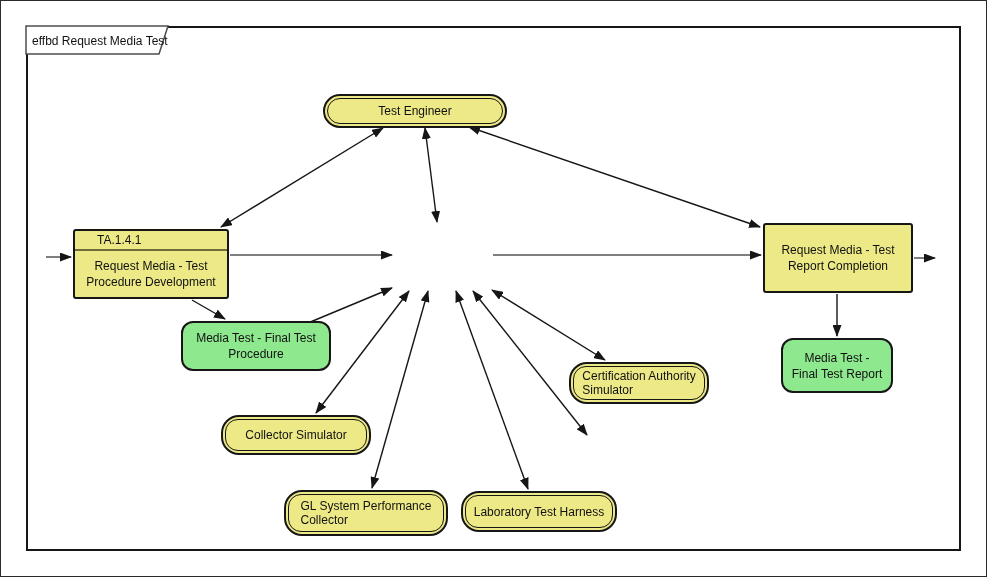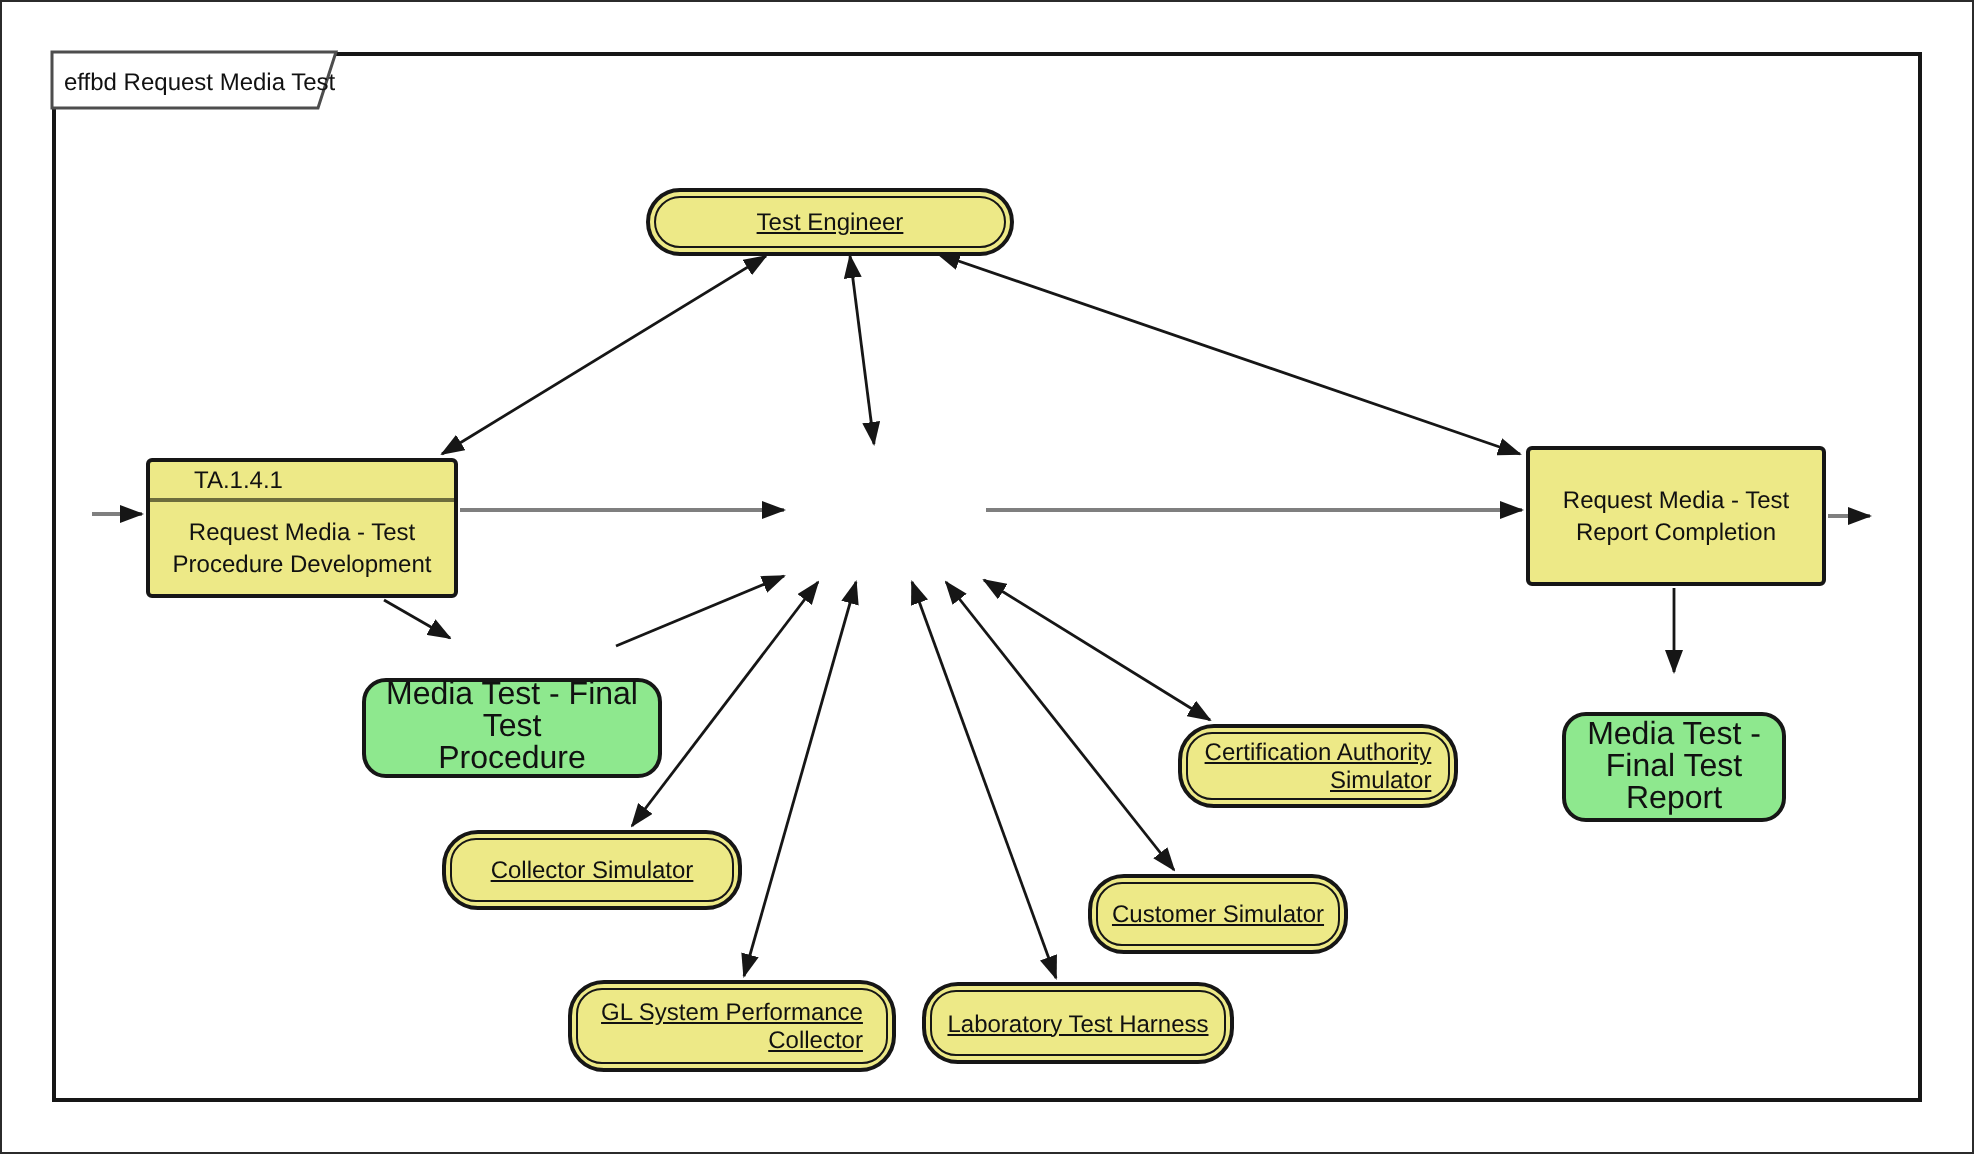--- a/index.html
+++ b/index.html
@@ -30,29 +30,28 @@
     flex:1;display:flex;align-items:center;justify-content:center;
     text-align:center;font-size:12px;line-height:16px;white-space:pre-line;
   }
   .stadium{
     position:absolute;background:#ede987;border:2px solid #161616;
     border-radius:18px;box-sizing:border-box;padding:2px;z-index:2;
   }
   .stadium-inner{
     width:100%;height:100%;box-sizing:border-box;border:1.5px solid #161616;
     border-radius:13px;display:flex;align-items:center;justify-content:center;
-    text-align:right;font-size:12px;line-height:14px;white-space:pre-line;
+    text-align:left;font-size:12px;line-height:14px;white-space:pre-line;
     padding:0 6px;
-    text-decoration:underline;
   }
   .item{
     position:absolute;background:#8ee88e;border:2px solid #161616;
     border-radius:12px;box-sizing:border-box;display:flex;align-items:center;
-    justify-content:center;text-align:center;font-size:16px;line-height:16px;
-    white-space:pre-line;z-index:2;margin-top:18px;
+    justify-content:center;text-align:center;font-size:12px;line-height:16px;
+    white-space:pre-line;z-index:2;
   }
   .flow{stroke:#7f7f7f;stroke-width:2;}
   .ctrl{stroke:#161616;stroke-width:1.4;}
 </style>
 </head>
 <body>
 
 <div class="canvas">
 
   <div class="frame"></div>
@@ -118,22 +117,19 @@
 
   <div class="stadium" style="left:283px;top:489px;width:164px;height:46px">
     <div class="stadium-inner">GL System Performance
 Collector</div>
   </div>
 
   <div class="stadium" style="left:460px;top:490px;width:156px;height:41px">
     <div class="stadium-inner">Laboratory Test Harness</div>
   </div>
 
-  <div class="stadium" style="left:543px;top:436px;width:130px;height:40px">
-    <div class="stadium-inner">Customer Simulator</div>
-  </div>
 
-  <div class="stadium" style="left:588px;top:361px;width:140px;height:42px">
+  <div class="stadium" style="left:568px;top:361px;width:140px;height:42px">
     <div class="stadium-inner">Certification Authority
 Simulator</div>
   </div>
 
 </div>
 
 </body></html>

